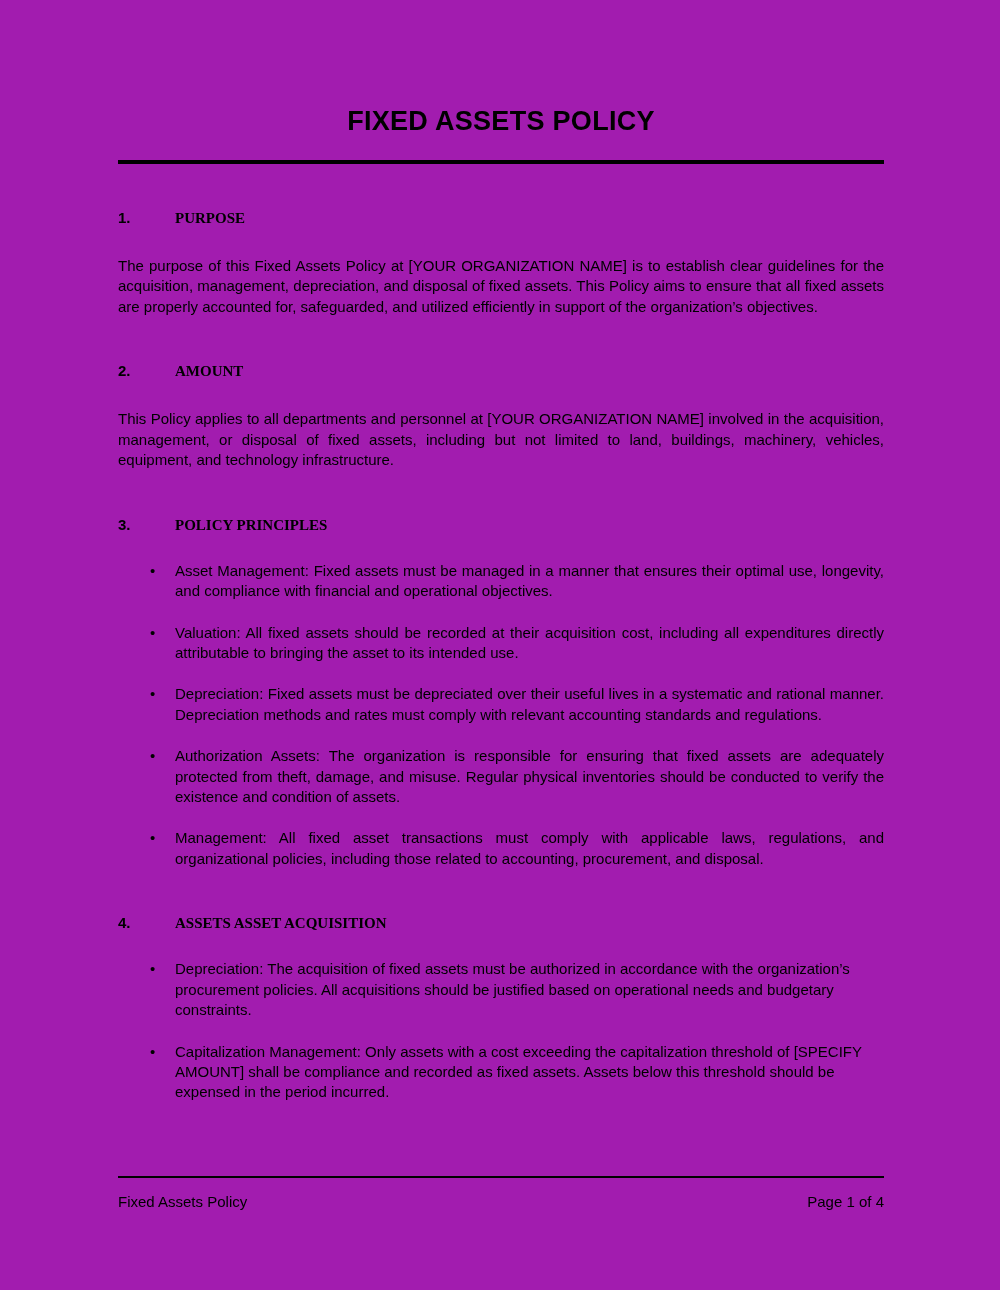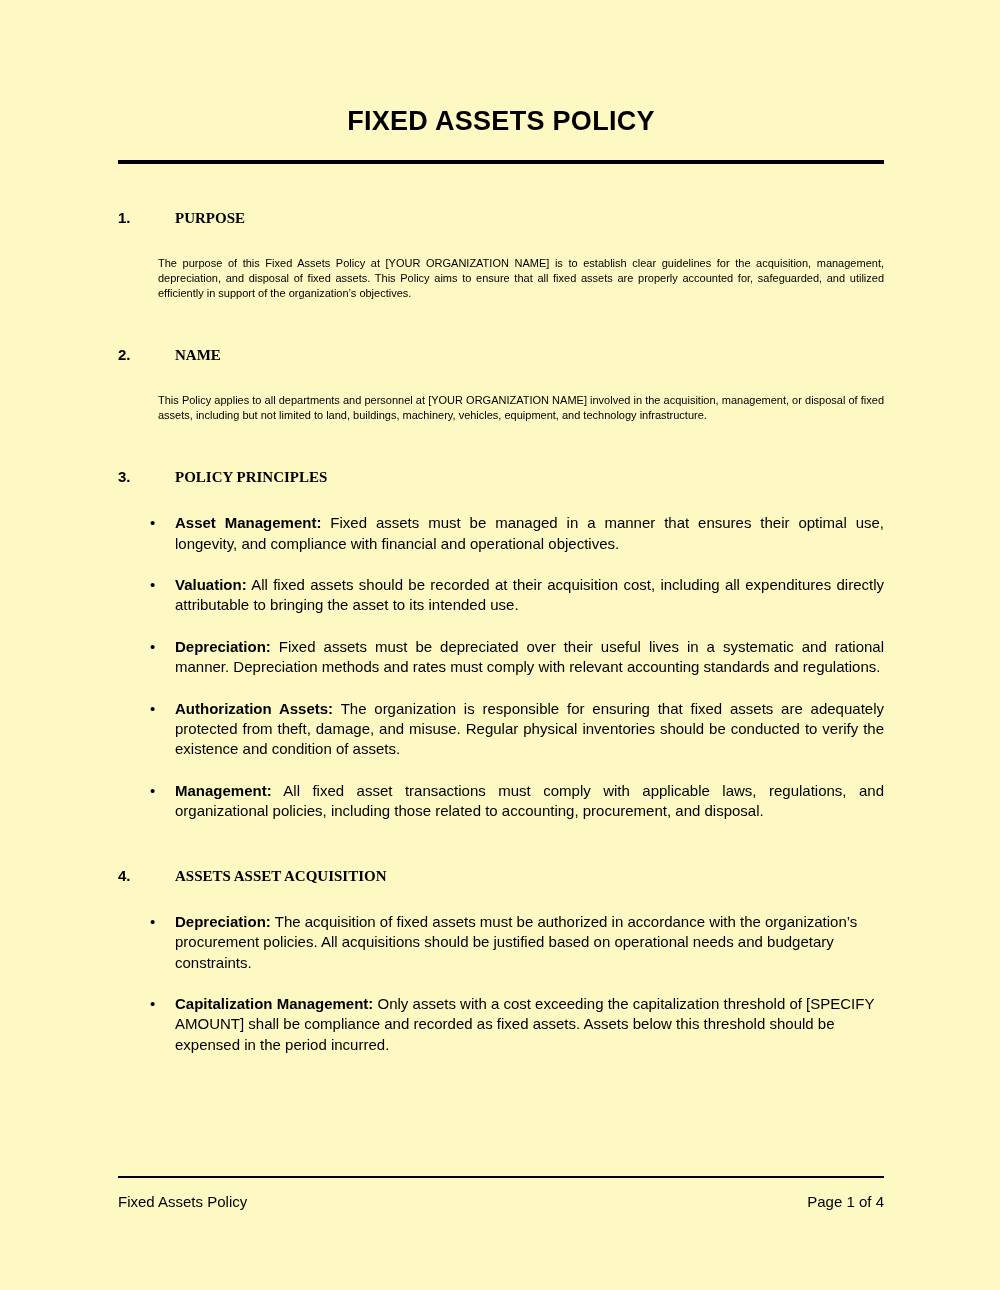--- a/index.html
+++ b/index.html
@@ -13,21 +13,21 @@
     font-family: "Liberation Sans", sans-serif;
     color: #000000;
     -webkit-font-smoothing: antialiased;
   }
 
   .page {
     position: relative;
     width: 1000px;
     height: 1290px;
     box-sizing: border-box;
-    background: #fef9c3;
+    background: #a21caf;
     overflow: hidden;
   }
 
   .content {
     position: absolute;
     left: 118px;
     top: 0;
     width: 766px;
   }
 
@@ -62,25 +62,24 @@
     width: 57px;
     flex: 0 0 57px;
   }
   .section-title {
     flex: 1 1 auto;
     font-family: Liberation Serif, serif;
   }
 
   .para {
     margin-top: 28px;
-    font-size: 11px;
+    font-size: 15px;
     line-height: 1.36;
     text-align: justify;
     text-justify: inter-word;
-    margin-left: 40px;
   }
 
   
   .bullets {
     margin-top: 26px;
     padding: 0;
     list-style: none;
   }
   .bullet {
     position: relative;
@@ -100,21 +99,21 @@
     line-height: 1.36;
   }
   .bullets.justified .bullet {
     text-align: justify;
     text-justify: inter-word;
   }
   .bullets.ragged .bullet {
     text-align: left;
   }
   .bullet .lead {
-    font-weight: bold;
+    font-weight: normal;
   }
 
   
   .footer {
     position: absolute;
     left: 118px;
     top: 1176px;
     width: 766px;
   }
   .footer-rule {
@@ -146,21 +145,21 @@
       <div class="section-heading">
         <span class="section-num">1.</span>
         <span class="section-title">PURPOSE</span>
       </div>
       <p class="para">The purpose of this Fixed Assets Policy at [YOUR ORGANIZATION NAME] is to establish clear guidelines for the acquisition, management, depreciation, and disposal of fixed assets. This Policy aims to ensure that all fixed assets are properly accounted for, safeguarded, and utilized efficiently in support of the organization’s objectives.</p>
     </div>
 
     <div class="section">
       <div class="section-heading">
         <span class="section-num">2.</span>
-        <span class="section-title">NAME</span>
+        <span class="section-title">AMOUNT</span>
       </div>
       <p class="para">This Policy applies to all departments and personnel at [YOUR ORGANIZATION NAME] involved in the acquisition, management, or disposal of fixed assets, including but not limited to land, buildings, machinery, vehicles, equipment, and technology infrastructure.</p>
     </div>
 
     <div class="section">
       <div class="section-heading">
         <span class="section-num">3.</span>
         <span class="section-title">POLICY PRINCIPLES</span>
       </div>
 

